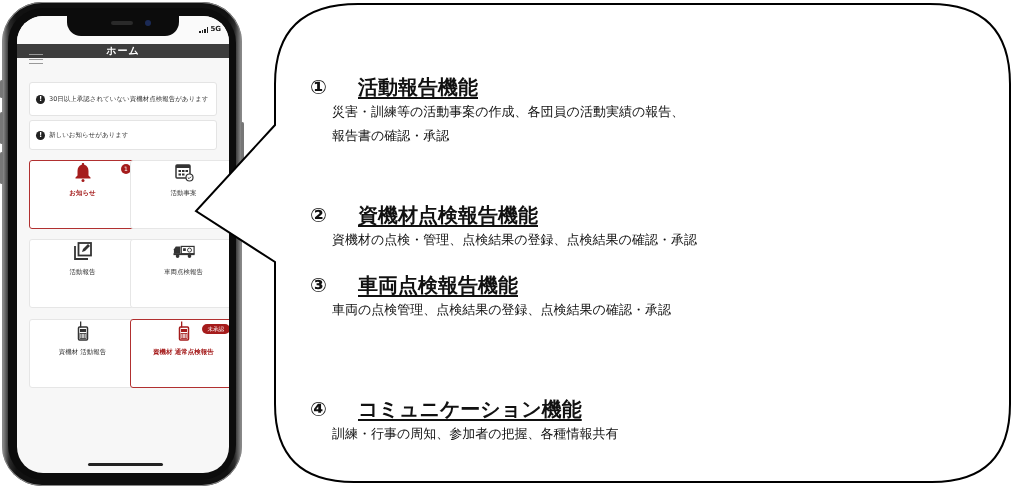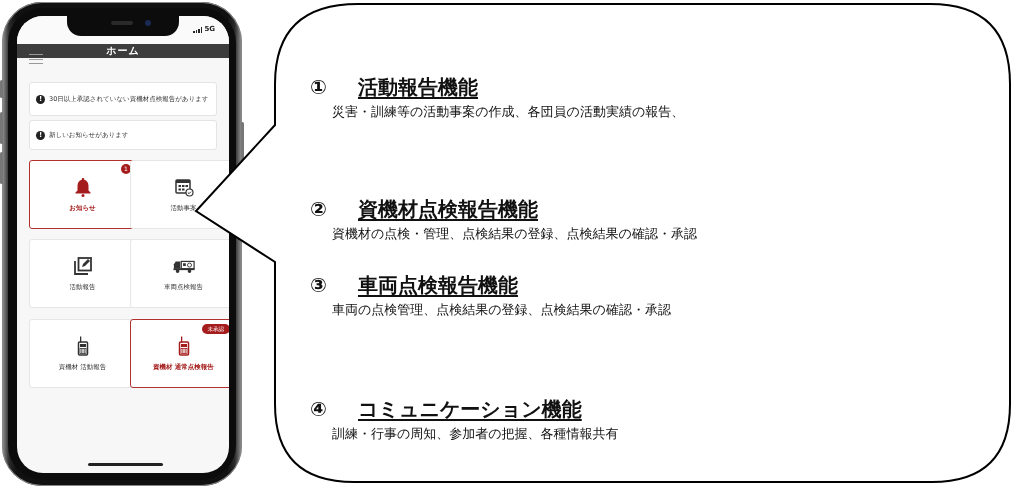--- a/index.html
+++ b/index.html
@@ -27,21 +27,21 @@
     position: absolute; left: 15px; top: 14px; width: 212px; height: 457px;
     border-radius: 26px; overflow: hidden; background: #f7f7f7;
   }
   .status-bar { position: absolute; left: 0; top: 0; width: 100%; height: 28px; background: #fafafa; }
   .notch {
     position: absolute; left: 50px; top: 0; width: 112px; height: 20px;
     background: #0c0c0c; border-radius: 0 0 14px 14px;
   }
   .notch .speaker { position: absolute; left: 44px; top: 5px; width: 22px; height: 4px; background: #2a2a2a; border-radius: 2px; }
   .notch .camera { position: absolute; left: 78px; top: 4px; width: 6px; height: 6px; background: #1b2a55; border-radius: 50%; }
-  .signal { position: absolute; right: 14px; top: 9px; font-size: 7px; font-weight: bold; color: #222; display: flex; align-items: flex-end; gap: 2px; }
+  .signal { position: absolute; right: 8px; top: 9px; font-size: 7px; font-weight: bold; color: #222; display: flex; align-items: flex-end; gap: 2px; }
   .bars { display: flex; align-items: flex-end; gap: 1px; }
   .bars i { display: block; width: 1.5px; background: #222; }
   .bars i:nth-child(1){height:2px}.bars i:nth-child(2){height:3px}.bars i:nth-child(3){height:4px}.bars i:nth-child(4){height:6px}
 
   .app-header {
     position: absolute; left: 0; top: 28px; width: 100%; height: 14px;
     background: #3d3d3d; display: flex; align-items: center; justify-content: center;
   }
   .hamburger { position: absolute; left: 12px; top: 10px; width: 14px; height: 10px; display: flex; flex-direction: column; justify-content: space-between; }
   .hamburger i { display: block; height: 1px; background: #999; }
@@ -55,21 +55,21 @@
   .notice.n1 { top: 66px; height: 34px; }
   .notice.n2 { top: 104px; height: 30px; }
   .excl {
     flex: 0 0 auto; width: 9px; height: 9px; border-radius: 50%; background: #222; color: #fff;
     font-size: 7px; font-weight: bold; line-height: 9px; text-align: center; margin-right: 4px;
   }
 
   .tile {
     position: absolute; width: 107px; height: 69px; background: #fff;
     border: 1px solid #e6e6e6; border-radius: 3px;
-    display: flex; flex-direction: column; align-items: center; justify-content: center;
+    display: flex; flex-direction: column; align-items: center; justify-content: flex-start;
   }
   .tile.alert { border-color: #b13030; }
   .tile .label { font-size: 6.5px; margin-top: 6px; color: #333; white-space: nowrap; }
   .tile.alert .label { color: #a51c1c; font-weight: bold; }
   .tile .ico { width: 22px; height: 22px; display: flex; align-items: center; justify-content: center; }
   .t1 { left: 12px; top: 144px; } .t2 { left: 113px; top: 144px; }
   .t3 { left: 12px; top: 223px; } .t4 { left: 113px; top: 223px; }
   .t5 { left: 12px; top: 303px; } .t6 { left: 113px; top: 303px; }
 
   .count-badge {
@@ -85,21 +85,21 @@
   
   .callout { position: absolute; left: 0; top: 0; width: 1016px; height: 488px; pointer-events: none; }
   .features { position: absolute; left: 310px; top: 74px; width: 690px; }
   .feature { margin-bottom: 20px; }
   .feature-title {
     font-size: 20px; font-weight: bold; color: #111; text-decoration: underline;
     text-underline-offset: 3px; line-height: 26px; white-space: nowrap;
   }
   .feature-title .num { display: inline-block; width: 48px; }
   .feature-desc { font-size: 13px; color: #111; line-height: 24px; padding-left: 22px; }
-  .f1 { position: absolute; top: 0; } .f2 { position: absolute; top: 122px; }
+  .f1 { position: absolute; top: 0; } .f2 { position: absolute; top: 128px; }
   .f3 { position: absolute; top: 198px; } .f4 { position: absolute; top: 286px; margin-top: 36px; }
 </style>
 </head>
 <body>
 
 <div class="phone">
   <div class="side-btn b1"></div>
   <div class="side-btn b2"></div>
   <div class="side-btn b3"></div>
   <div class="side-btn r1"></div>
@@ -239,20 +239,21 @@
            L 275 84
            Q 275 4 358 4 Z" fill="#ffffff" stroke="#000000" stroke-width="2" stroke-linejoin="miter"></path>
 </svg>
 
 <div class="features">
   <div class="feature f1">
     <div class="feature-title">
       <span class="num">①</span><span>活動報告機能</span>
     </div>
     <div class="feature-desc">災害・訓練等の活動事案の作成、各団員の活動実績の報告、</div>
+    <div class="feature-desc">報告書の確認・承認</div>
   </div>
   <div class="feature f2">
     <div class="feature-title">
       <span class="num">②</span><span>資機材点検報告機能</span>
     </div>
     <div class="feature-desc">資機材の点検・管理、点検結果の登録、点検結果の確認・承認</div>
   </div>
   <div class="feature f3">
     <div class="feature-title">
       <span class="num">③</span><span>車両点検報告機能</span>

